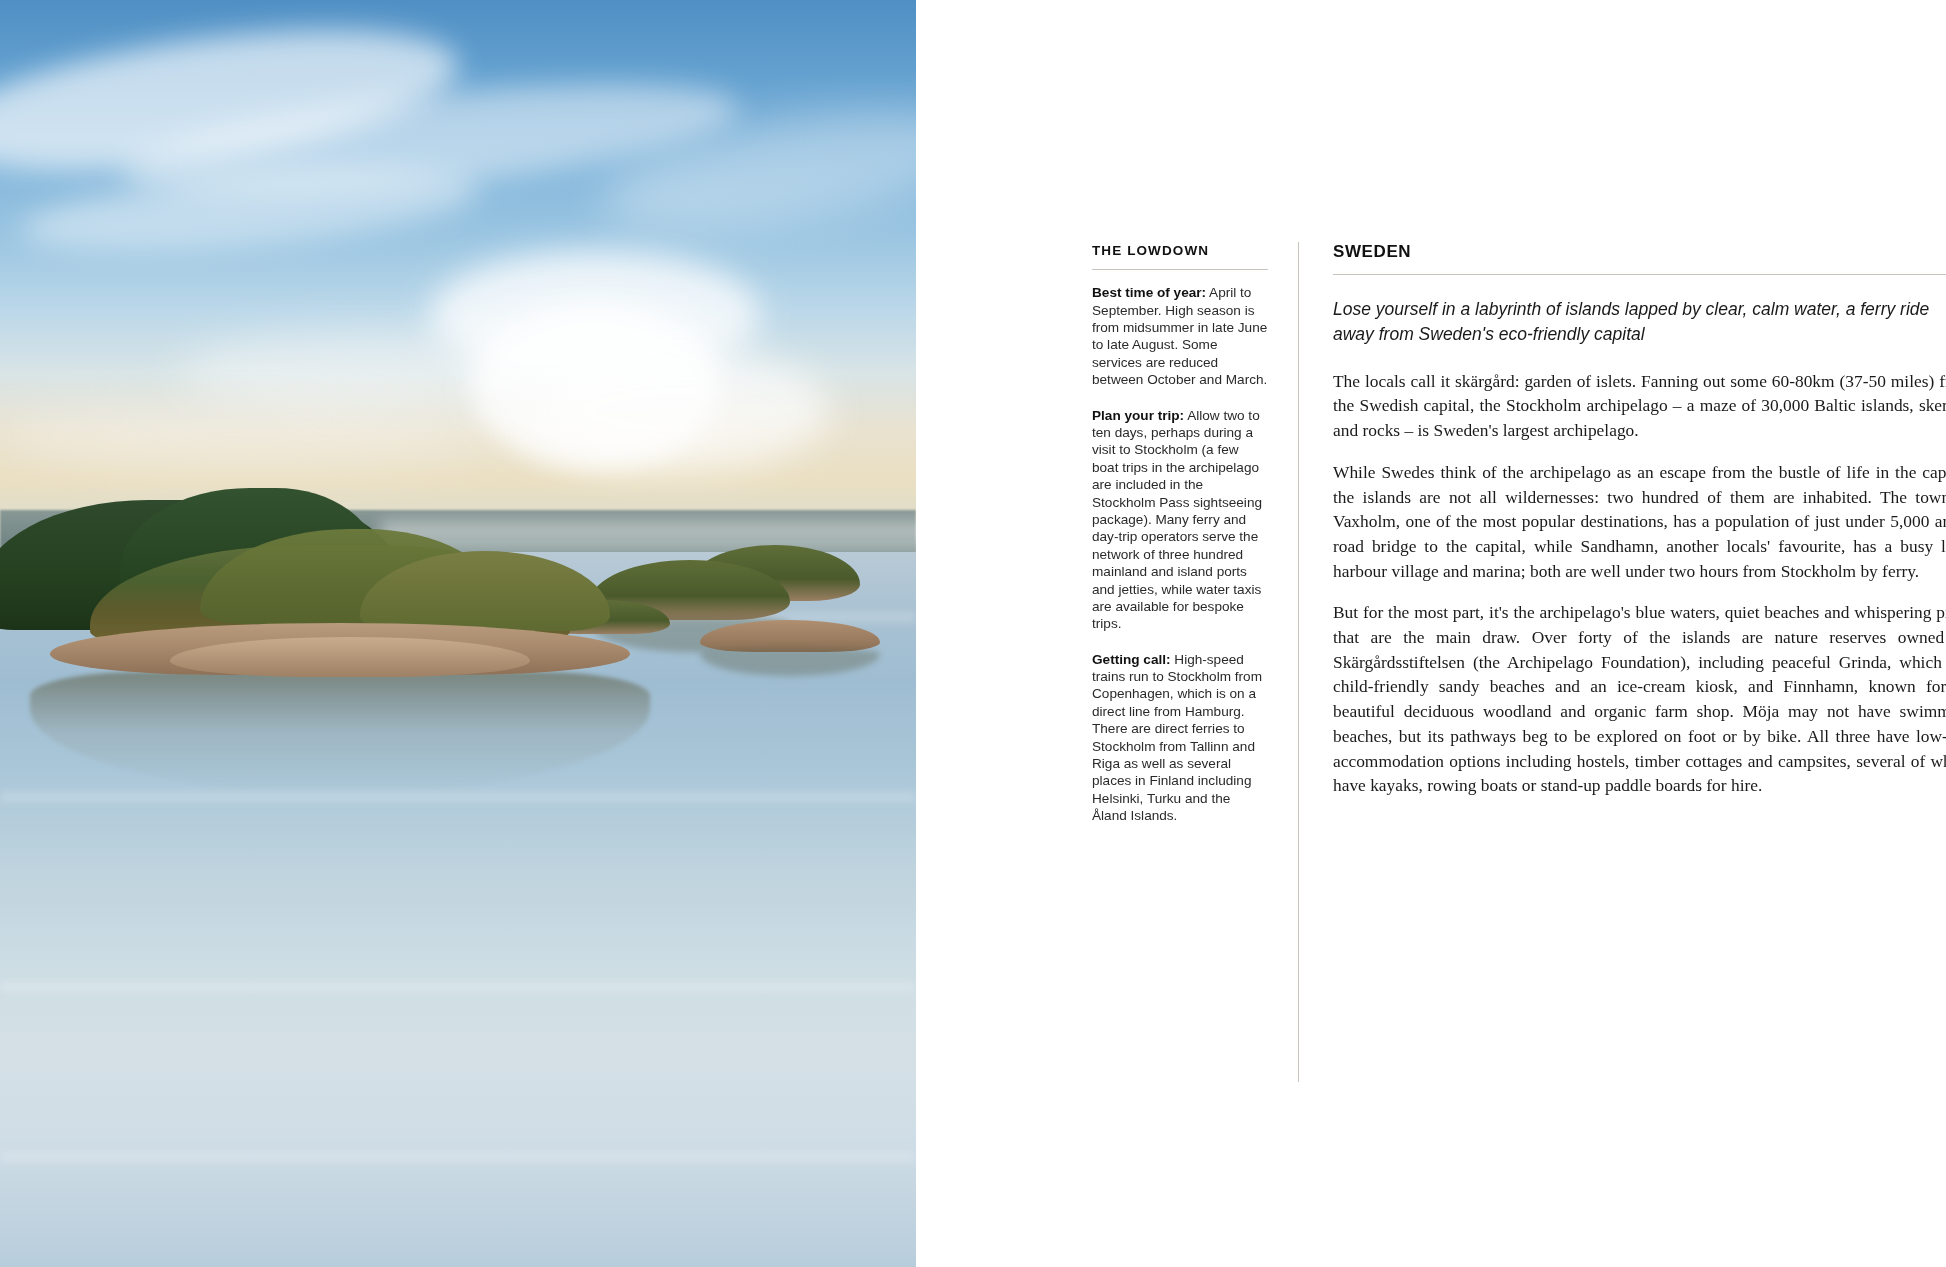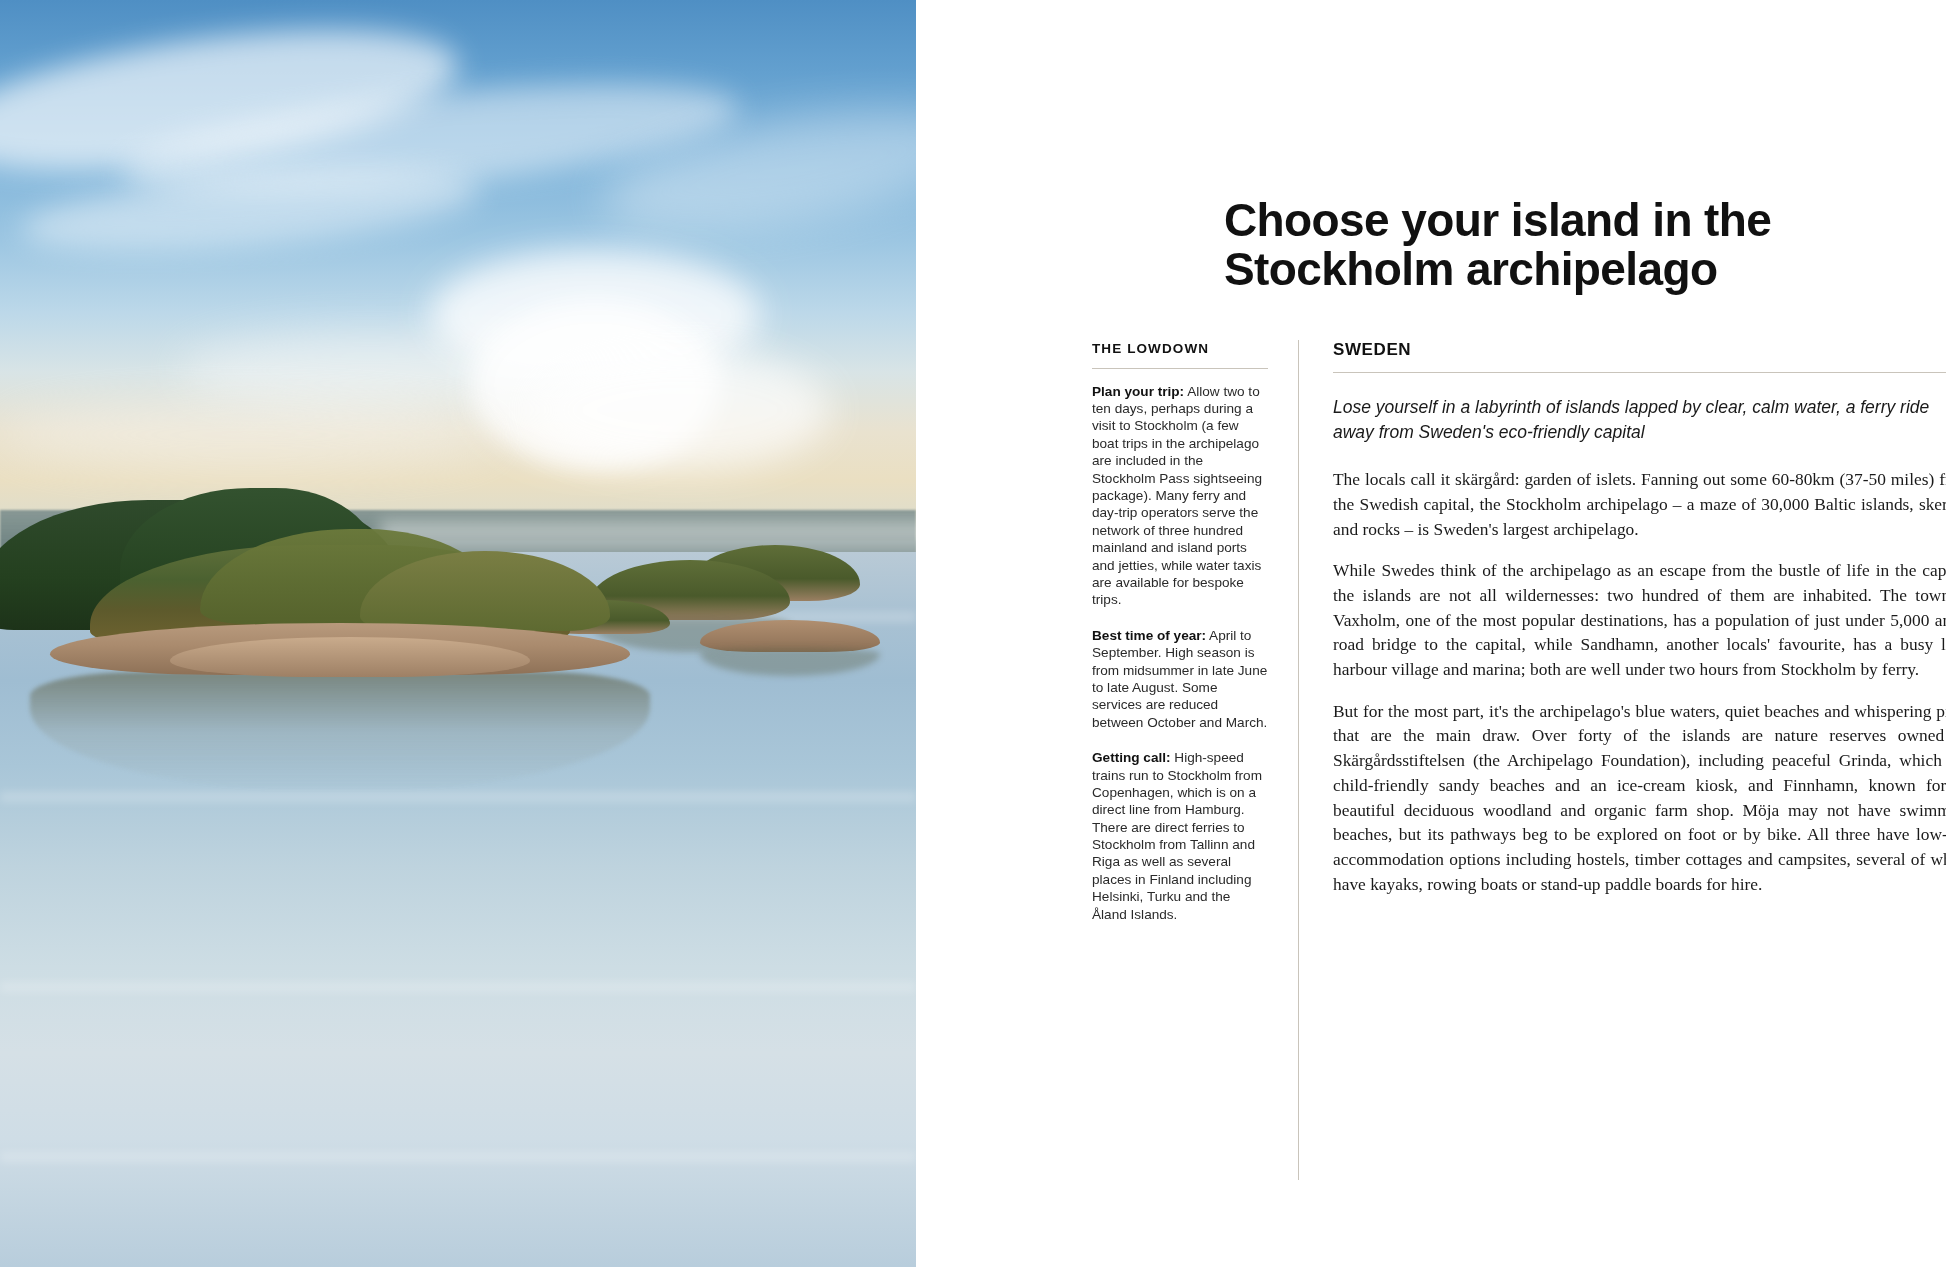--- a/index.html
+++ b/index.html
@@ -369,29 +369,28 @@
         <div class="rock2"></div>
       </div>
     </div>
   </div>
 
   <div class="spine"></div>
 
   <div class="text-page">
     <div class="content">
 
-      <h1 class="headline">Choose your island in the Stockholm archipelago</h1>
 
       <div class="columns">
 
         <aside class="lowdown">
           <div class="lowdown-title">THE LOWDOWN</div>
           <hr class="lowdown-rule">
+          <p><b>Best time of year:</b><span> April to September. High season is from midsummer in late June to late August. Some services are reduced between October and March.</span></p>
           <p><b>Plan your trip:</b><span> Allow two to ten days, perhaps during a visit to Stockholm (a few boat trips in the archipelago are included in the Stockholm Pass sightseeing package). Many ferry and day-trip operators serve the network of three hundred mainland and island ports and jetties, while water taxis are available for bespoke trips.</span></p>
-          <p><b>Best time of year:</b><span> April to September. High season is from midsummer in late June to late August. Some services are reduced between October and March.</span></p>
           <p><b>Getting call:</b><span> High-speed trains run to Stockholm from Copenhagen, which is on a direct line from Hamburg. There are direct ferries to Stockholm from Tallinn and Riga as well as several places in Finland including Helsinki, Turku and the Åland Islands.</span></p>
         </aside>
 
         <div class="vrule"></div>
 
         <div class="main-col">
           <div class="country">SWEDEN</div>
           <hr class="country-rule">
           <p class="standfirst">Lose yourself in a labyrinth of islands lapped by clear, calm water, a ferry ride away from Sweden's eco-friendly capital</p>
           <p class="body-text">The locals call it skärgård: garden of islets. Fanning out some 60-80km (37-50 miles) from the Swedish capital, the Stockholm archipelago – a maze of 30,000 Baltic islands, skerries and rocks – is Sweden's largest archipelago.</p>

